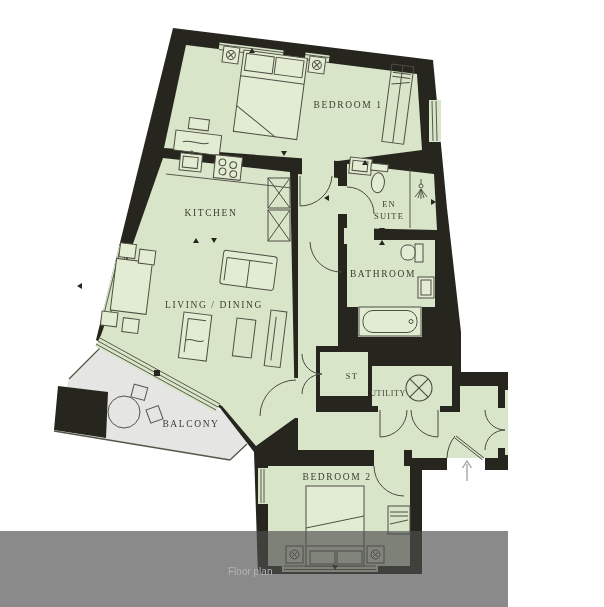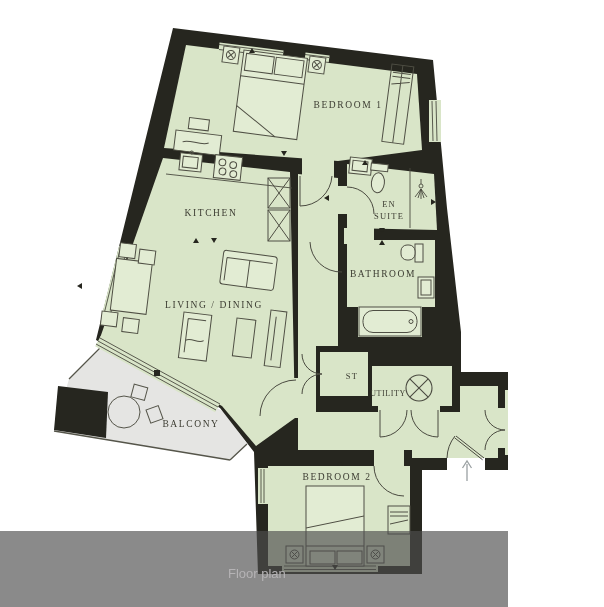--- a/index.html
+++ b/index.html
@@ -15,21 +15,21 @@
   .bfloor{fill:#e5e5e3;}
   .fur{stroke:#4f4f44;stroke-width:1;fill:#e2ecd3;}
   .furn{stroke:#4f4f44;stroke-width:1;fill:none;}
   .thin{stroke:#4a4a40;stroke-width:0.9;fill:none;}
   .arc{stroke:#4a4a40;stroke-width:1;fill:none;}
   .rail{stroke:#55554a;stroke-width:1.3;fill:none;}
   .mark{fill:#26261f;}
   #caption-bar{position:absolute;left:0;top:531px;width:604px;height:76px;
                background:rgba(78,78,78,0.66);}
   #caption-text{position:absolute;left:228px;top:566px;color:#b5b3b5;
-                font-family:"Liberation Sans", sans-serif;font-size:13px;}
+                font-family:"Liberation Sans", sans-serif;font-size:10px;}
 </style>
 </head>
 <body>
 
 <div id="stage">
 <svg id="plan-svg" width="604" height="607" viewBox="0 0 604 607">
 
   <g>
     <polygon class="bfloor" points="104,346 224,412 247,444 230,460 54,431 69,379"></polygon>
   </g>

